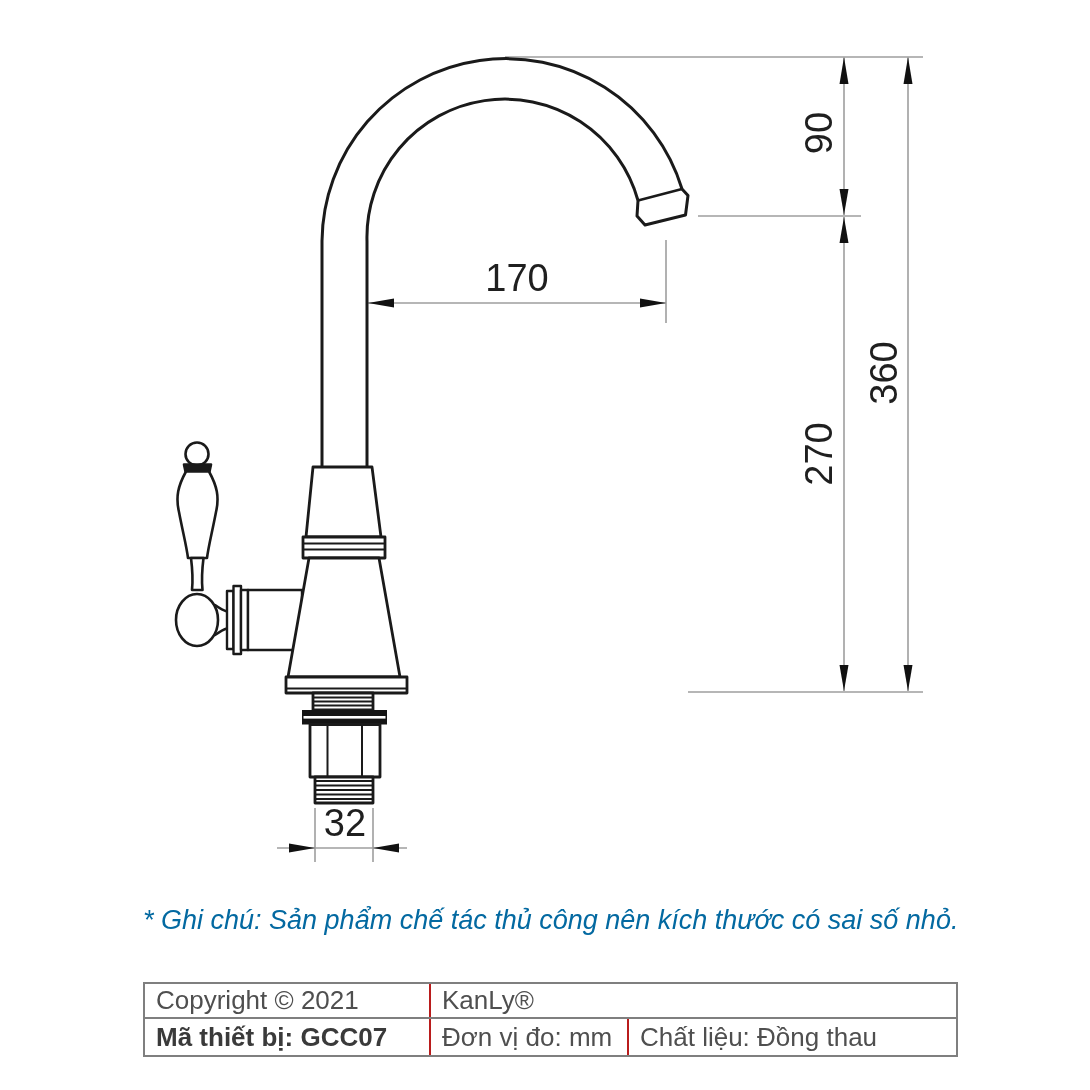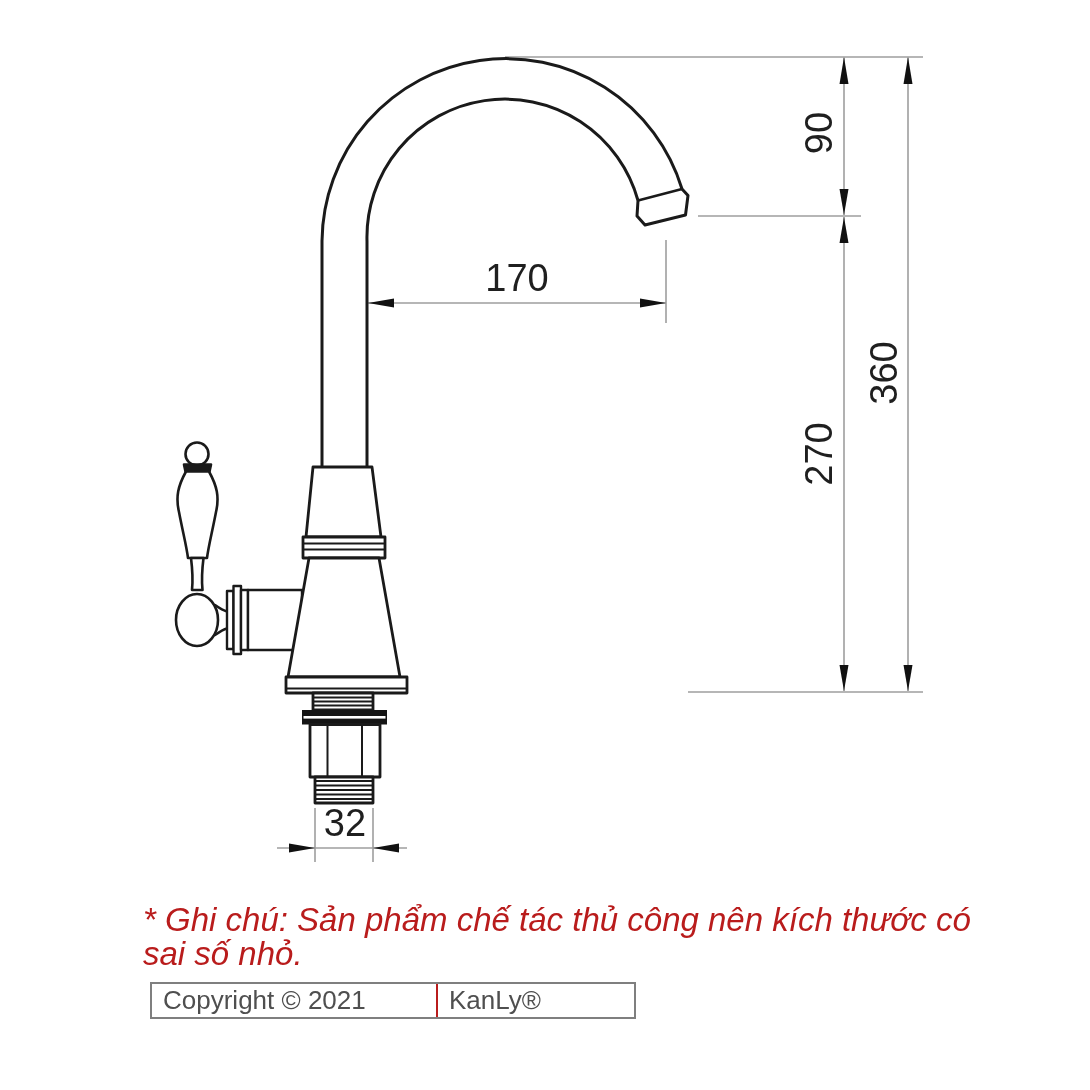--- a/index.html
+++ b/index.html
@@ -2,22 +2,22 @@
 <html><head>
 <meta charset="utf-8">
 <style>
   html,body{margin:0;padding:0;background:#fff;}
   #stage{position:relative;width:1090px;height:1090px;background:#ffffff;overflow:hidden;
          font-family:"Liberation Sans", sans-serif;}
   #drawing{position:absolute;left:0;top:0;}
   .dim-label{font-family:"Liberation Sans", sans-serif;font-size:38px;fill:#1f1f1f;}
   .note{position:absolute;left:143px;top:903px;width:830px;
         font-family:"Liberation Sans", sans-serif;font-style:italic;
-        font-size:33px;line-height:34px;color:#b91c1c;}
-  .spec-table{position:absolute;left:150px;top:982px;}
+        font-size:27px;line-height:34px;color:#0369a1;}
+  .spec-table{position:absolute;left:143px;top:982px;}
   .trow{display:flex;box-sizing:border-box;border:2px solid #7f7f7f;background:#fff;}
   .trow.r2{margin-top:-2px;}
   .tcell{box-sizing:border-box;padding-left:11px;font-size:26px;color:#4f4f4f;
          display:flex;align-items:center;}
   .tcell + .tcell{border-left:2px solid #b91c1c;}
   .r1 .tcell{height:33px;}
   .r2 .tcell{height:36px;}
   .w1{width:284px;} .w2{width:198px;} .w3{width:329px;}
   .bold-cell{font-weight:bold;color:#3a3a3a;}
 </style>
@@ -120,15 +120,20 @@
 
   <div class="note">
     <div>* Ghi chú: Sản phẩm chế tác thủ công nên kích thước có sai số nhỏ.</div>
   </div>
 
   <div class="spec-table">
     <div class="trow r1">
       <div class="tcell w1">Copyright © 2021</div>
       <div class="tcell w2">KanLy®</div>
     </div>
+    <div class="trow r2">
+      <div class="tcell w1 bold-cell">Mã thiết bị: GCC07</div>
+      <div class="tcell w2">Đơn vị đo: mm</div>
+      <div class="tcell w3">Chất liệu: Đồng thau</div>
+    </div>
   </div>
 
 </div>
 
 </body></html>

